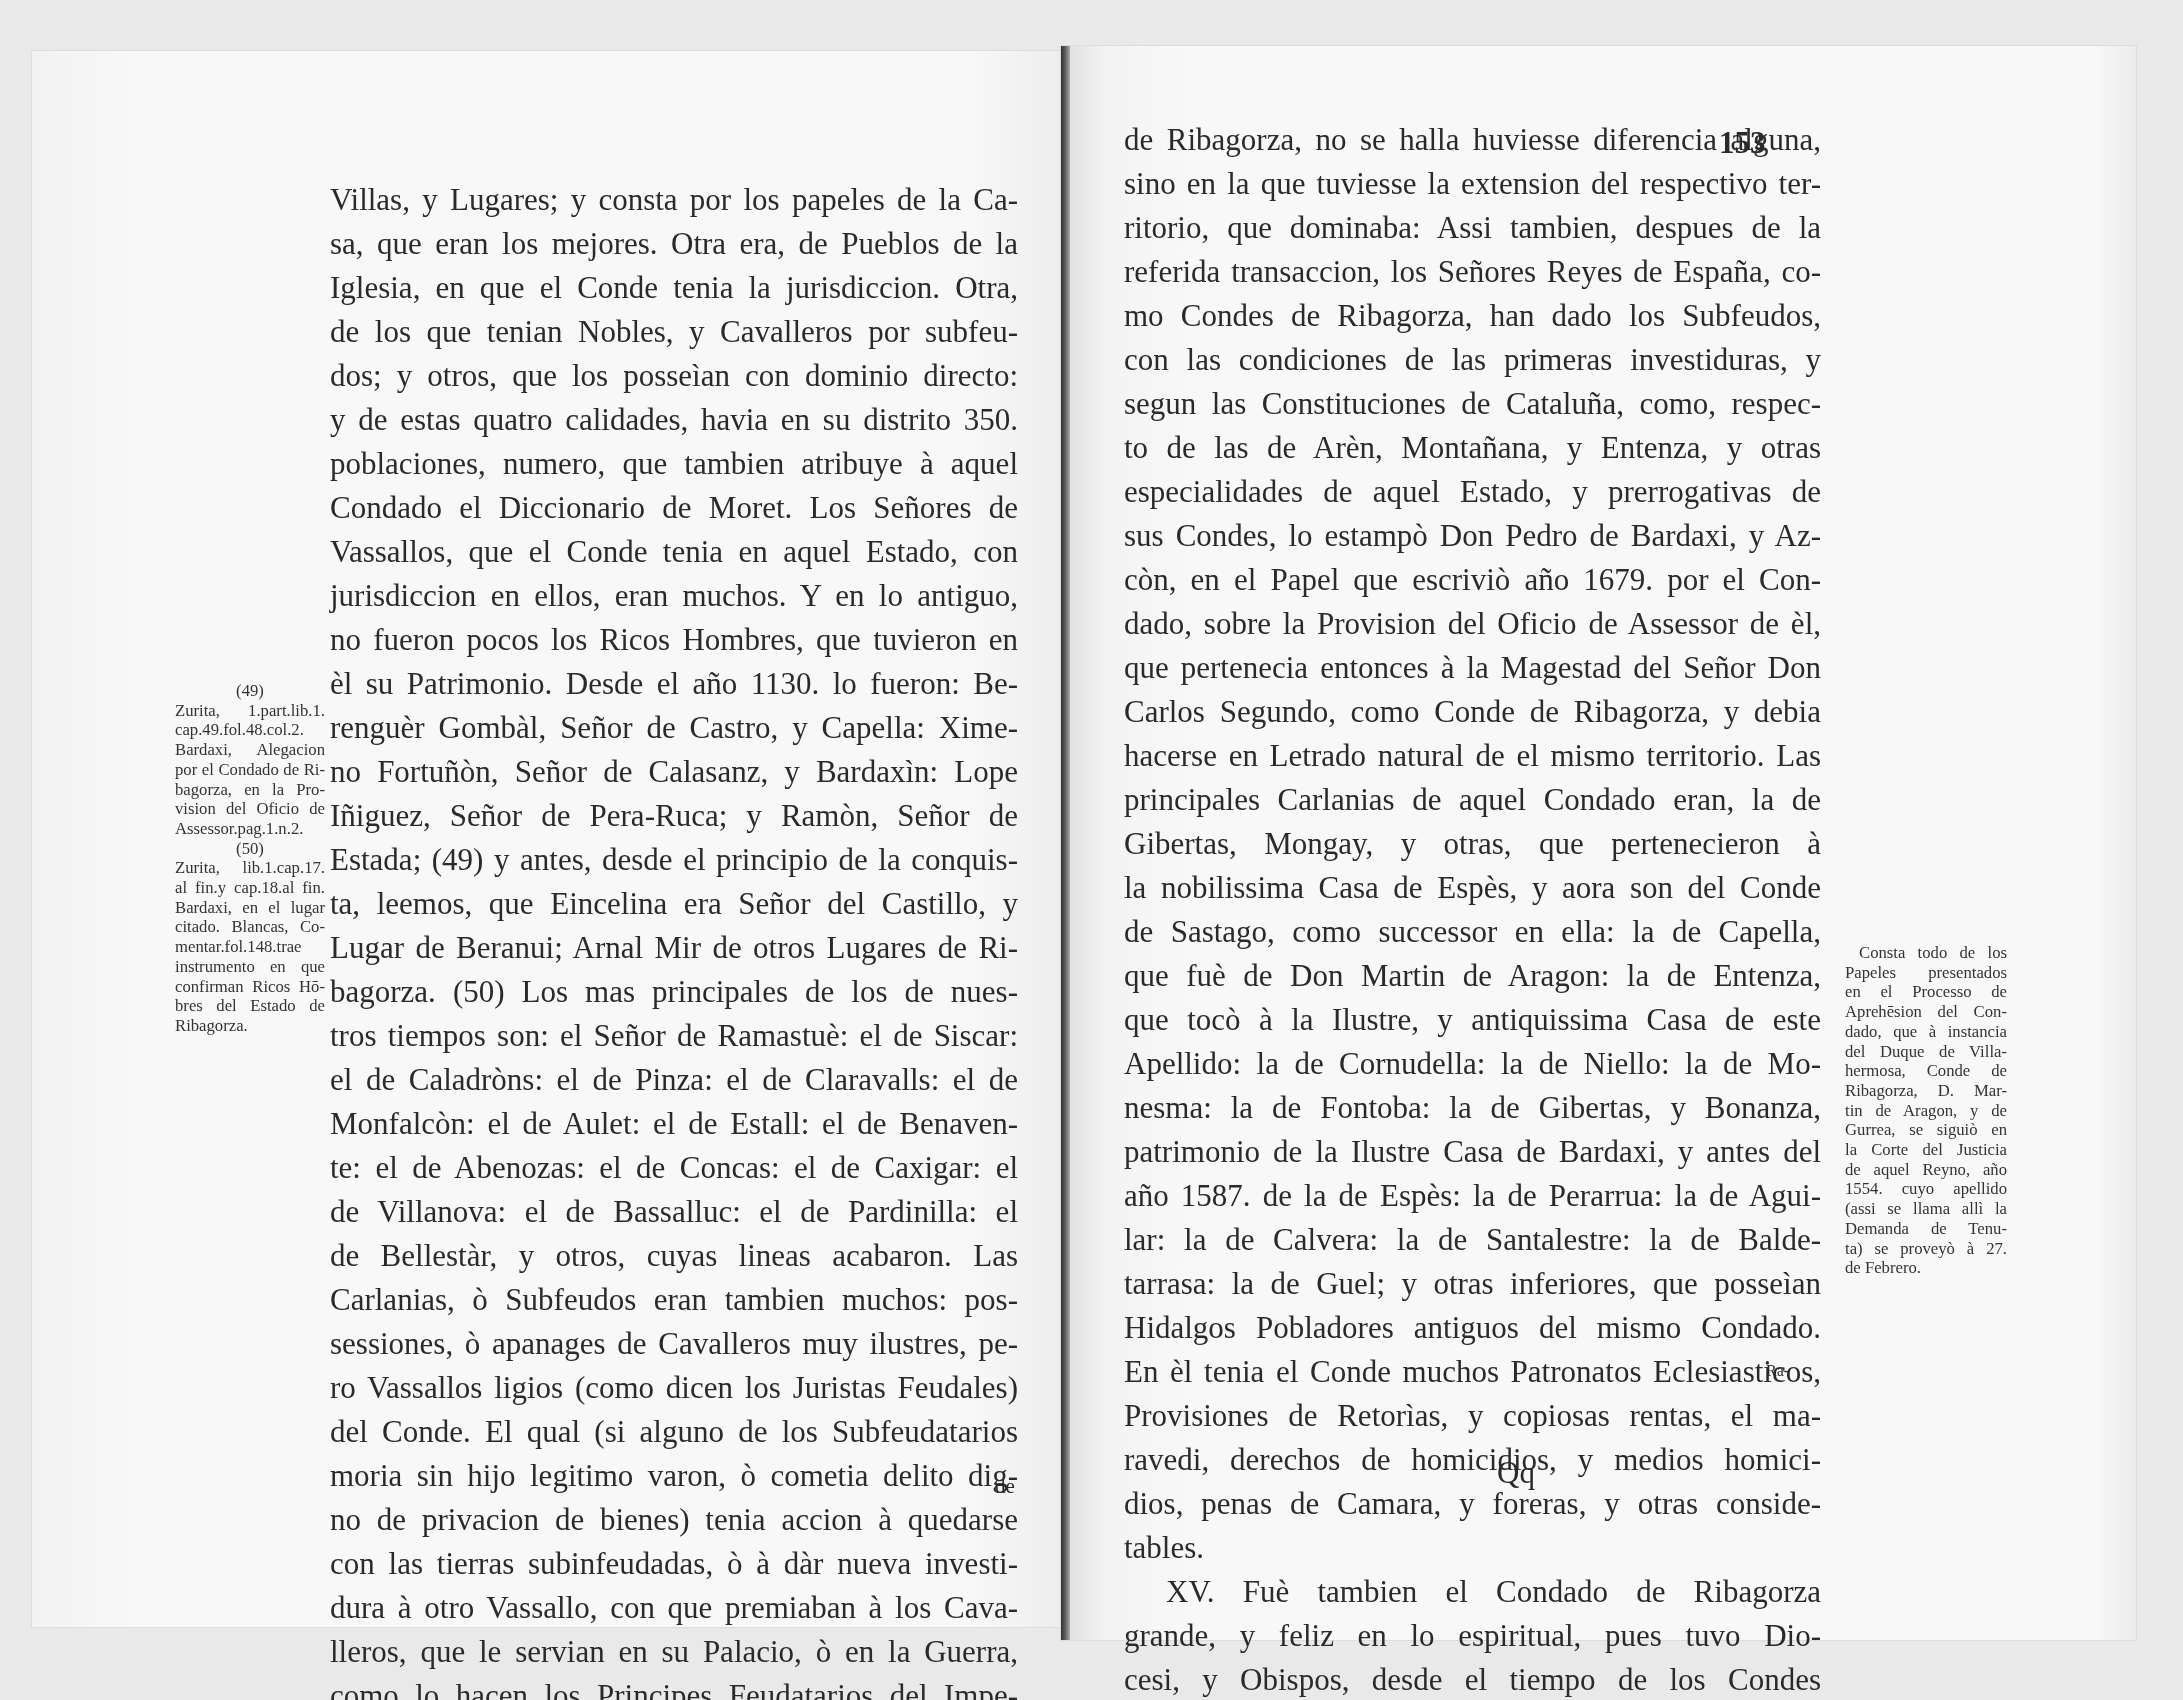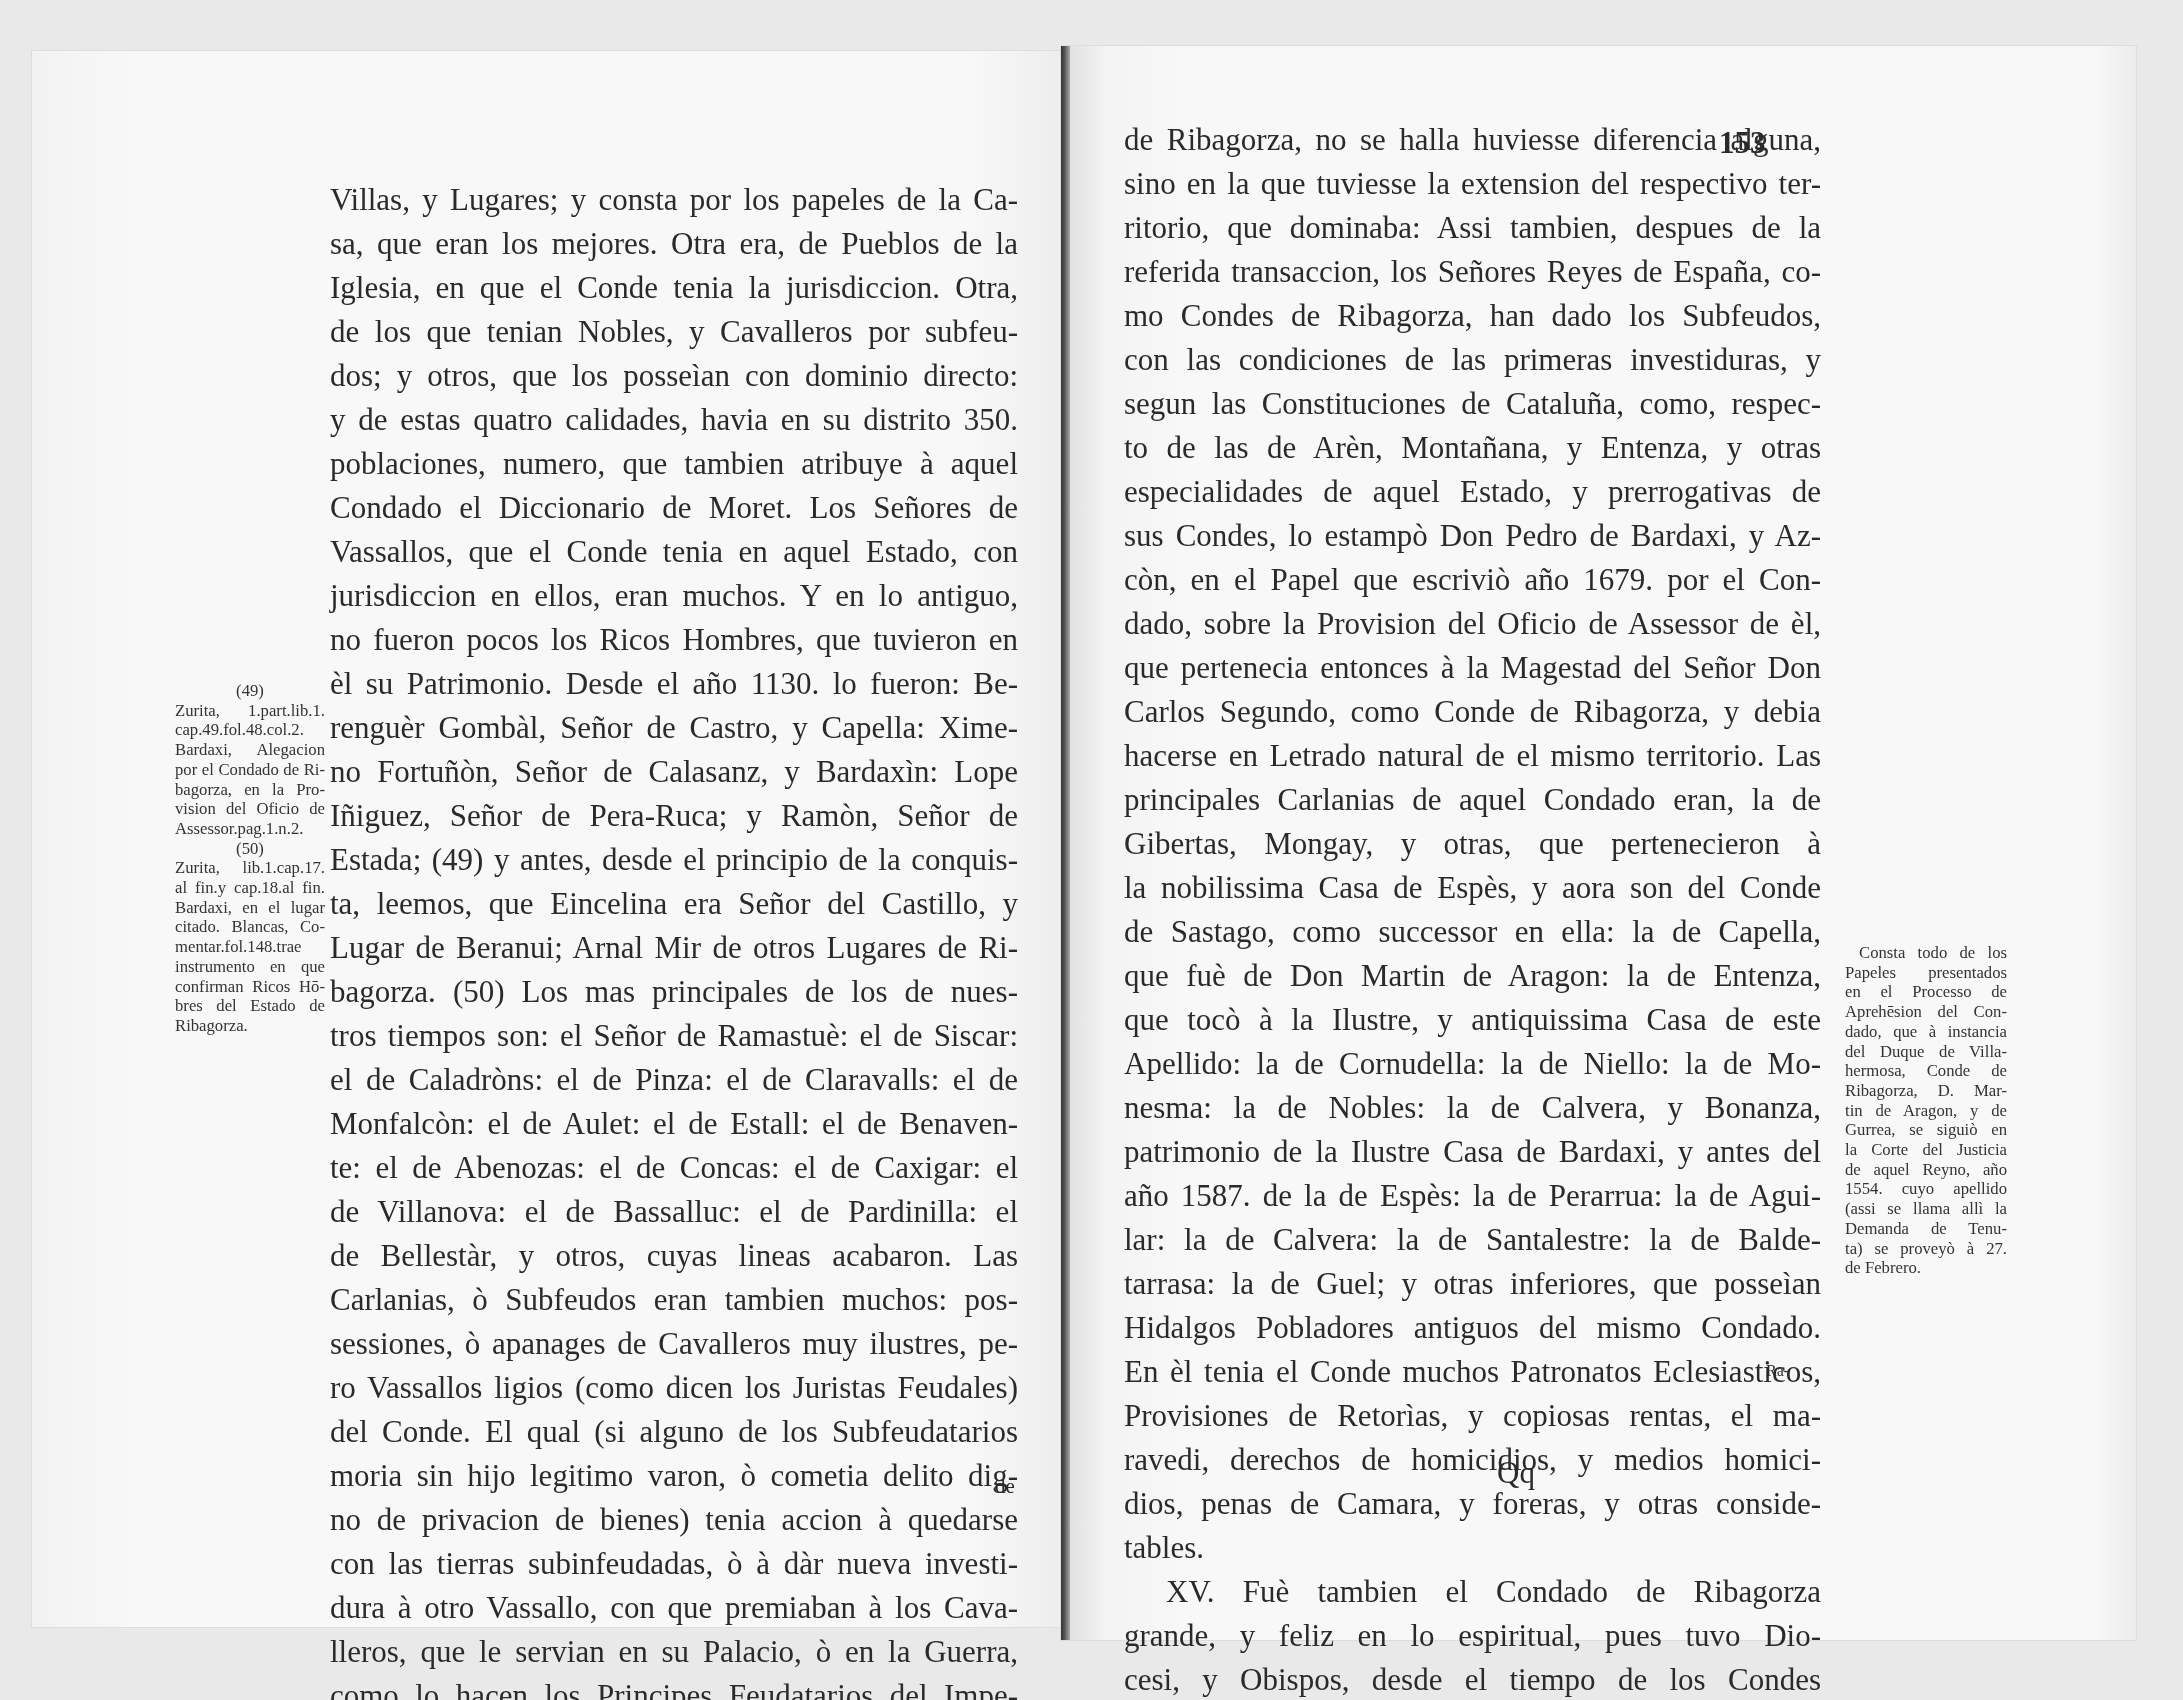--- a/index.html
+++ b/index.html
@@ -133,21 +133,21 @@
   <span class="ln">que pertenecia entonces à la Magestad del Señor Don</span>
   <span class="ln">Carlos Segundo, como Conde de Ribagorza, y debia</span>
   <span class="ln">hacerse en Letrado natural de el mismo territorio. Las</span>
   <span class="ln">principales Carlanias de aquel Condado eran, la de</span>
   <span class="ln">Gibertas, Mongay, y otras, que pertenecieron à</span>
   <span class="ln">la nobilissima Casa de Espès, y aora son del Conde</span>
   <span class="ln">de Sastago, como successor en ella: la de Capella,</span>
   <span class="ln">que fuè de Don Martin de Aragon: la de Entenza,</span>
   <span class="ln">que tocò à la Ilustre, y antiquissima Casa de este</span>
   <span class="ln">Apellido: la de Cornudella: la de Niello: la de Mo-</span>
-  <span class="ln">nesma: la de Nobles: la de Calvera, y Bonanza,</span>
+  <span class="ln">nesma: la de Fontoba: la de Gibertas, y Bonanza,</span>
   <span class="ln">patrimonio de la Ilustre Casa de Bardaxi, y antes del</span>
   <span class="ln">año 1587. de la de Espès: la de Perarrua: la de Agui-</span>
   <span class="ln">lar: la de Calvera: la de Santalestre: la de Balde-</span>
   <span class="ln">tarrasa: la de Guel; y otras inferiores, que posseìan</span>
   <span class="ln">Hidalgos Pobladores antiguos del mismo Condado.</span>
   <span class="ln">En èl tenia el Conde muchos Patronatos Eclesiasticos,</span>
   <span class="ln">Provisiones de Retorìas, y copiosas rentas, el ma-</span>
   <span class="ln">ravedi, derechos de homicidios, y medios homici-</span>
   <span class="ln">dios, penas de Camara, y foreras, y otras conside-</span>
   <span class="ln last">tables.</span>

